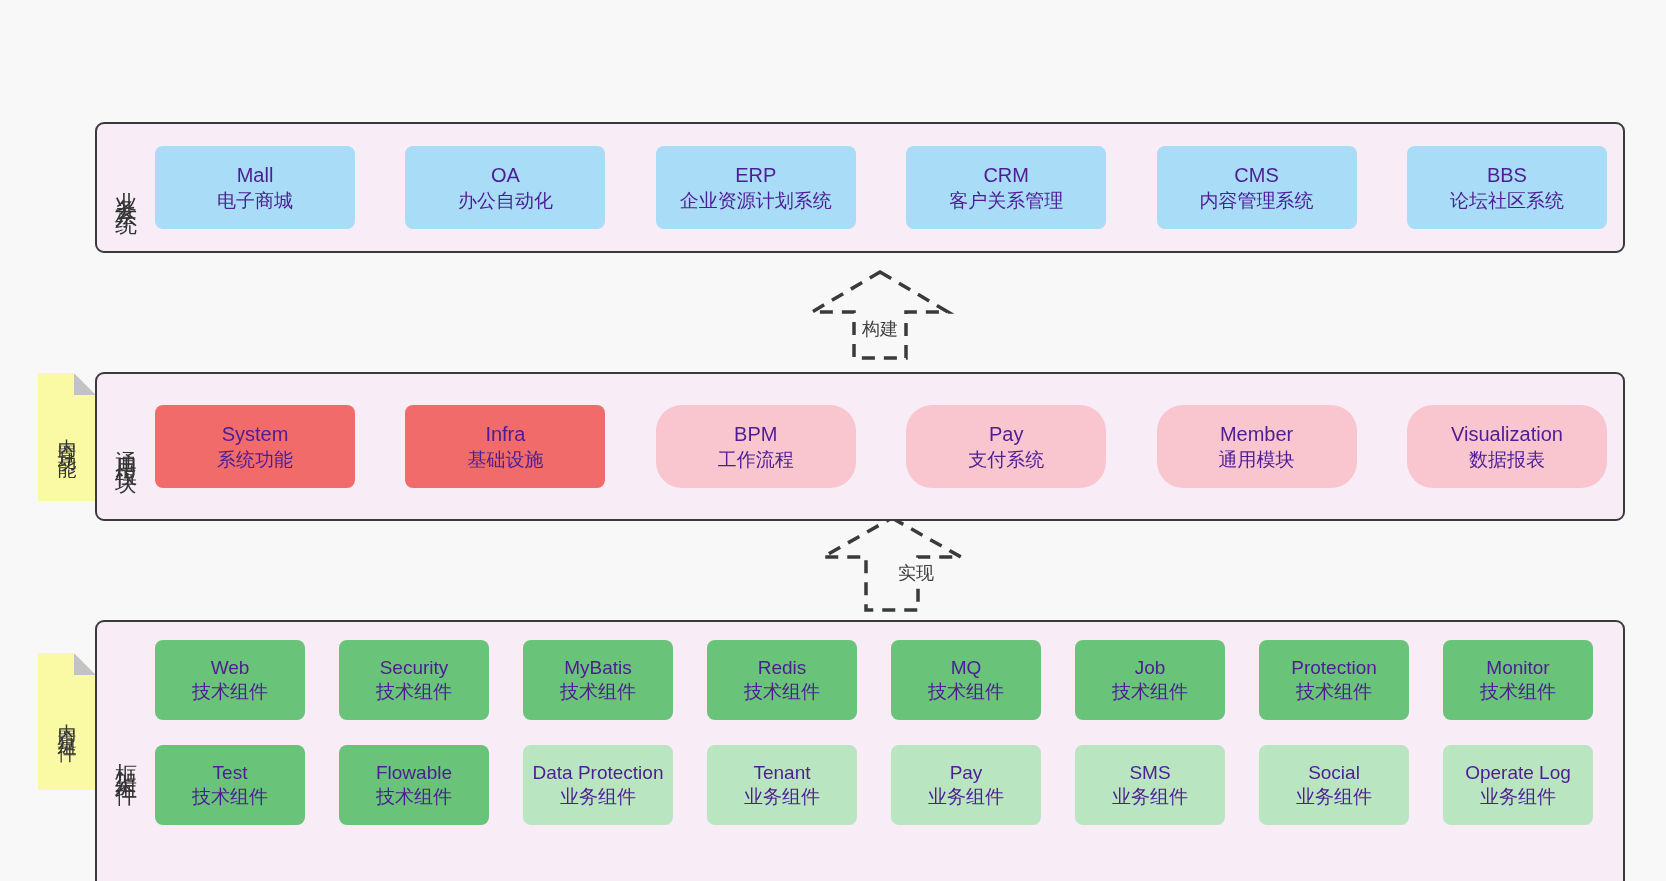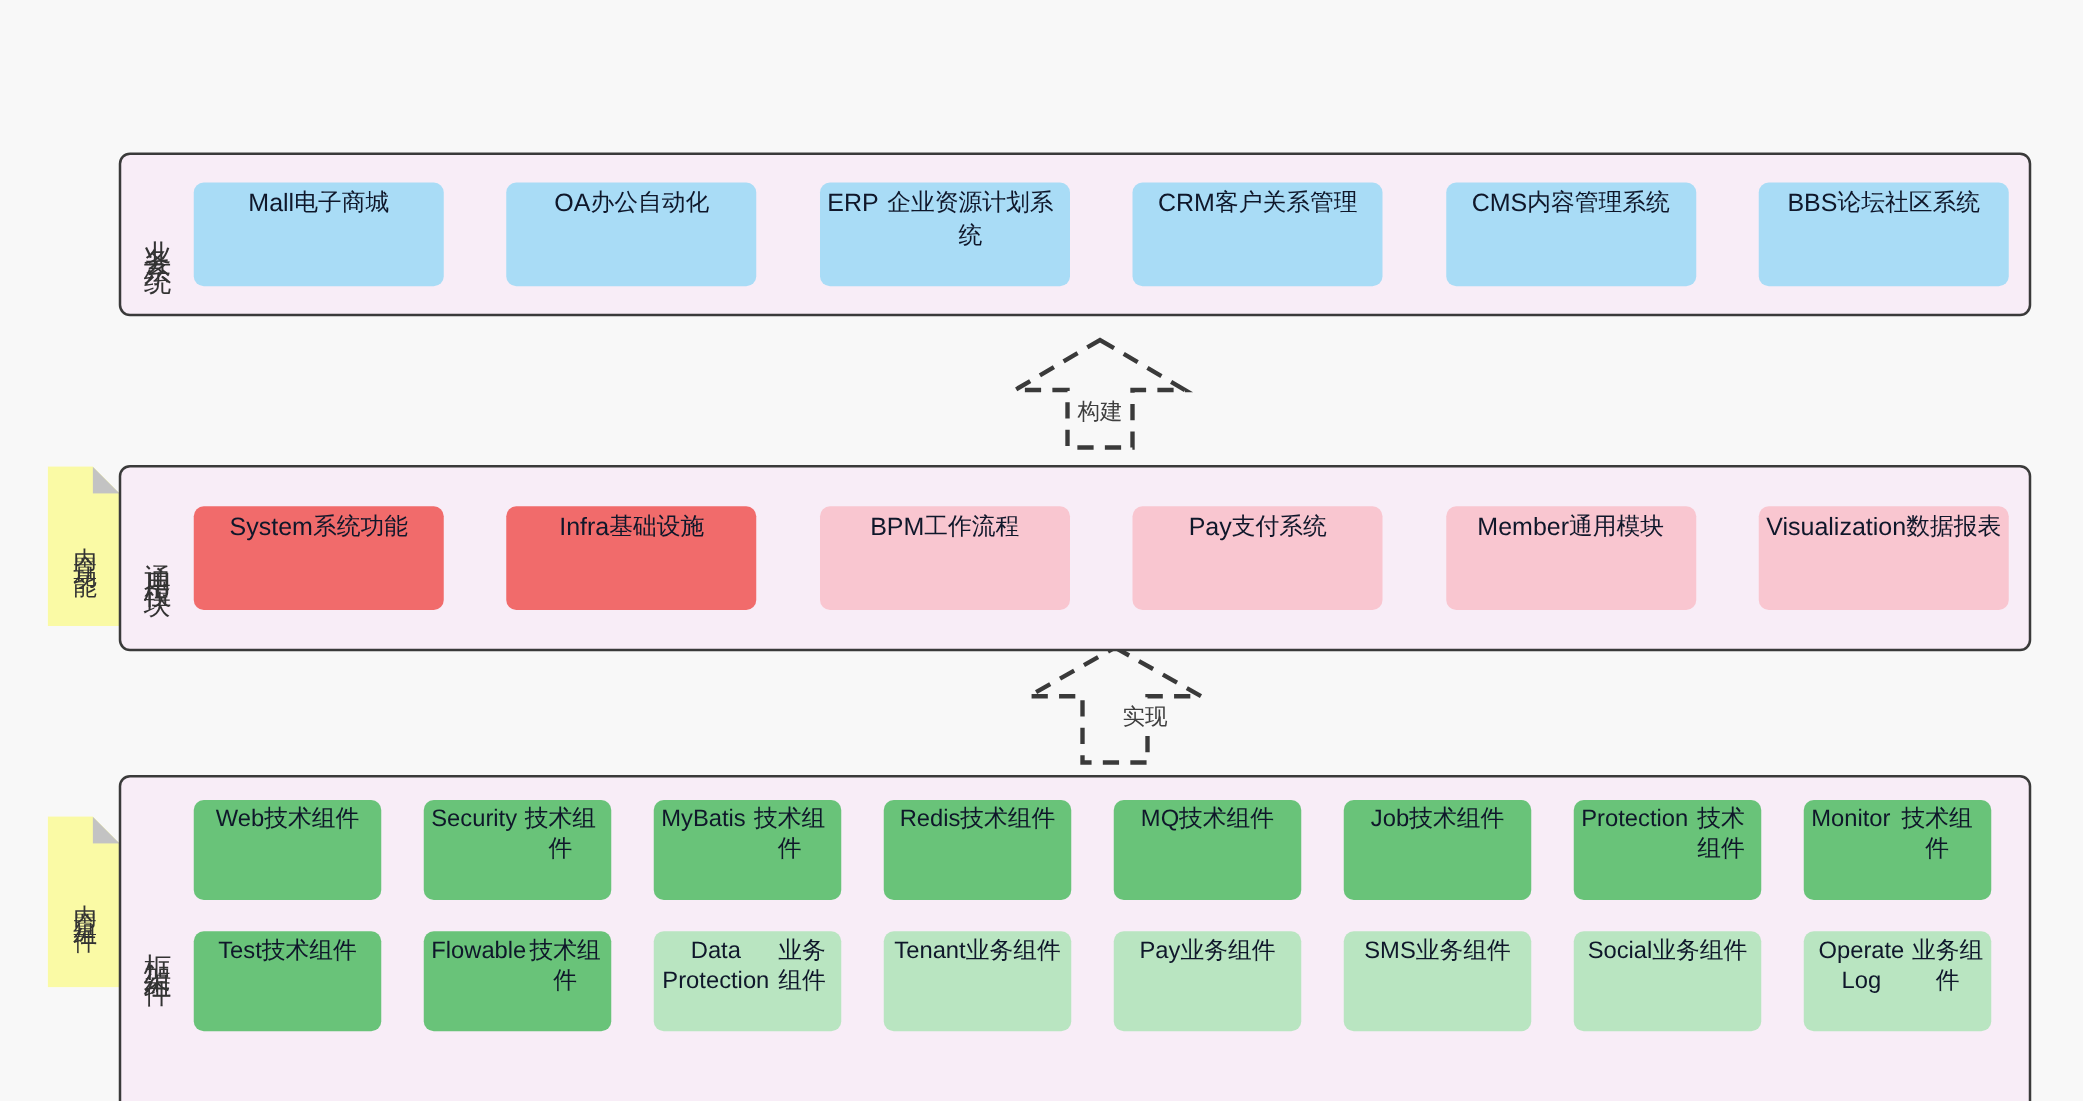--- a/index.html
+++ b/index.html
@@ -37,33 +37,33 @@
     position:absolute;left:58px;right:16px;top:0;height:100%;
     display:flex;justify-content:space-between;align-items:center;
   }
   #band3 .box-row{height:80px;right:30px;}
   #band3 .row-a{top:18px;}
   #band3 .row-b{top:123px;}
 
   
   .box{
     border-radius:8px;
-    display:flex;align-items:flex-start;justify-content:center;
-    text-align:center;color:#0f172a;
+    display:flex;flex-direction:column;align-items:center;justify-content:center;
+    text-align:center;color:#4c1d95;
     box-sizing:border-box;padding:4px 6px;
   }
   #band1 .box,#band2 .box{width:200px;height:83px;}
   #band3 .box{width:150px;height:80px;}
   .box-name{font-size:20px;line-height:26px;}
   .box-desc{font-size:19px;line-height:26px;}
   #band3 .box-name,#band3 .box-desc{font-size:19px;line-height:24px;}
 
   .box.blue{background:var(--blue,#a9dcf6);}
   .box.red{background:var(--red,#f16b6b);}
-  .box.pink{background:var(--pink,#f9c6d0);}
+  .box.pink{background:var(--pink,#f9c6d0);border-radius:26px;}
   .box.green{background:var(--green,#69c379);}
   .box.lightgreen{background:var(--light-green,#b9e5c1);}
 
   
   .note{
     position:absolute;left:38px;width:58px;
     background:var(--note-yellow,#fafaa5);
     clip-path:polygon(0 0, calc(100% - 22px) 0, 100% 22px, 100% 100%, 0 100%);
     z-index:1;
     display:flex;align-items:center;justify-content:center;

